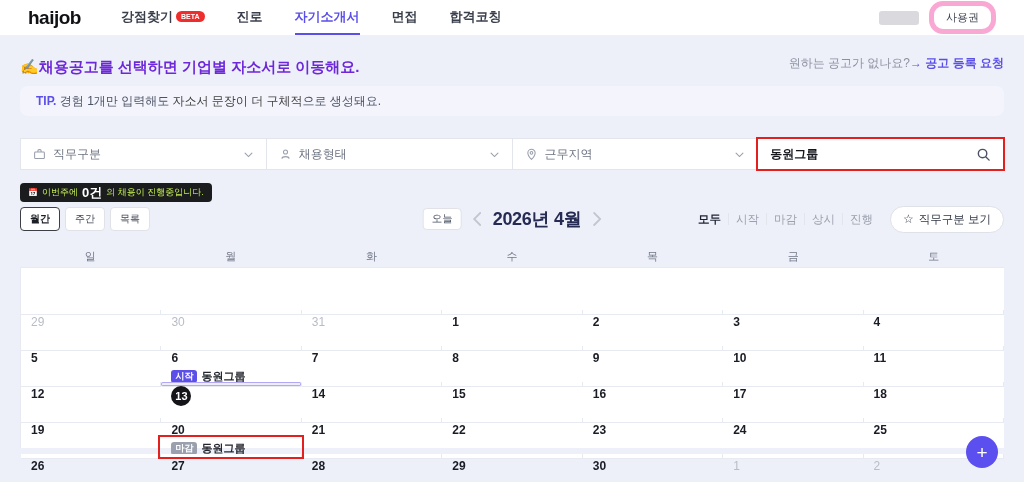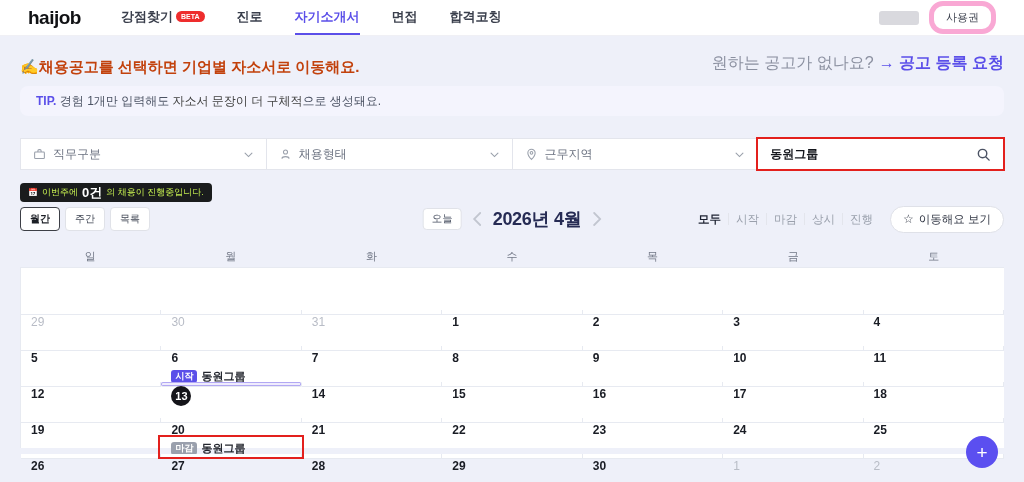--- a/index.html
+++ b/index.html
@@ -13,22 +13,22 @@
   .nav-item { font-size:13px; font-weight:600; color:#3a3f4c; display:flex; align-items:center; gap:3px; border-bottom:2px solid transparent; cursor:pointer; }
   .nav-item.active { color:#5b4fe9; border-bottom-color:#5b4fe9;font-family:Liberation Serif, serif; }
   .beta-badge { background:#ee2d2d; color:#fff; font-size:7px; font-weight:700; padding:2px 5px; border-radius:8px; line-height:1; }
   .nav-right { margin-left:auto; display:flex; align-items:center; gap:10px; }
   .blur-box { width:40px; height:14px; border-radius:3px; background:#d9d9de; }
   .license-btn { border:5px solid #f9a8d4; background:#fff; border-radius:14px; padding:4px 12px; font-size:11px; color:#3a3f4c; cursor:pointer; }
 
   
   .content { padding:0 20px; position:relative; }
   .header-row { display:flex; justify-content:space-between; align-items:center; margin-top:16px; height:22px; }
-  .page-title { font-size:15px; font-weight:700; color:#c2410c;margin-top:8px; }
-  .request-wrap { font-size:16px; display:flex; gap:5px; align-items:center; }
+  .page-title { font-size:15px; font-weight:700; color:#6d28d9;margin-top:8px; }
+  .request-wrap { font-size:12px; display:flex; align-items:center; }
   .request-hint { color:#8b90a0; }
   .request-link { color:#5b4fe9; font-weight:700; cursor:pointer; }
 
   .tip-banner { margin-top:12px; height:30px; background:#f4f4fd; border-radius:8px; display:flex; align-items:center; padding:0 16px; }
   .tip-text { font-size:12px; color:#4b5263; }
   .tip-label { color:#5b4fe9; font-weight:700; }
   .tip-highlight { color:#404040; }
   .tip-actions { margin-left:auto; display:flex; align-items:center; gap:14px; }
   .btn-outline { border:1px solid #5b4fe9; color:#5b4fe9; background:#fff; border-radius:15px; padding:4px 12px; font-size:11.5px; font-weight:700; cursor:pointer; }
   .btn-text { color:#5b4fe9; font-size:12px; font-weight:700; cursor:pointer; background:none; border:none; }
@@ -213,21 +213,21 @@
     <div class="right-controls">
       <div class="status-filters">
           <span class="status-item active">모두</span>
           <span class="status-item">시작</span>
           <span class="status-item">마감</span>
           <span class="status-item">상시</span>
           <span class="status-item">진행</span>
         </div>
       <button class="fav-btn">
         <span class="star">☆</span>
-        <span>이동해요 보기</span>
+        <span>직무구분 보기</span>
       </button>
     </div>
   </div>
 
   <div class="calendar">
     <div class="cal-daynames">
         <div class="cal-dayname">일</div>
         <div class="cal-dayname">월</div>
         <div class="cal-dayname">화</div>
         <div class="cal-dayname">수</div>

